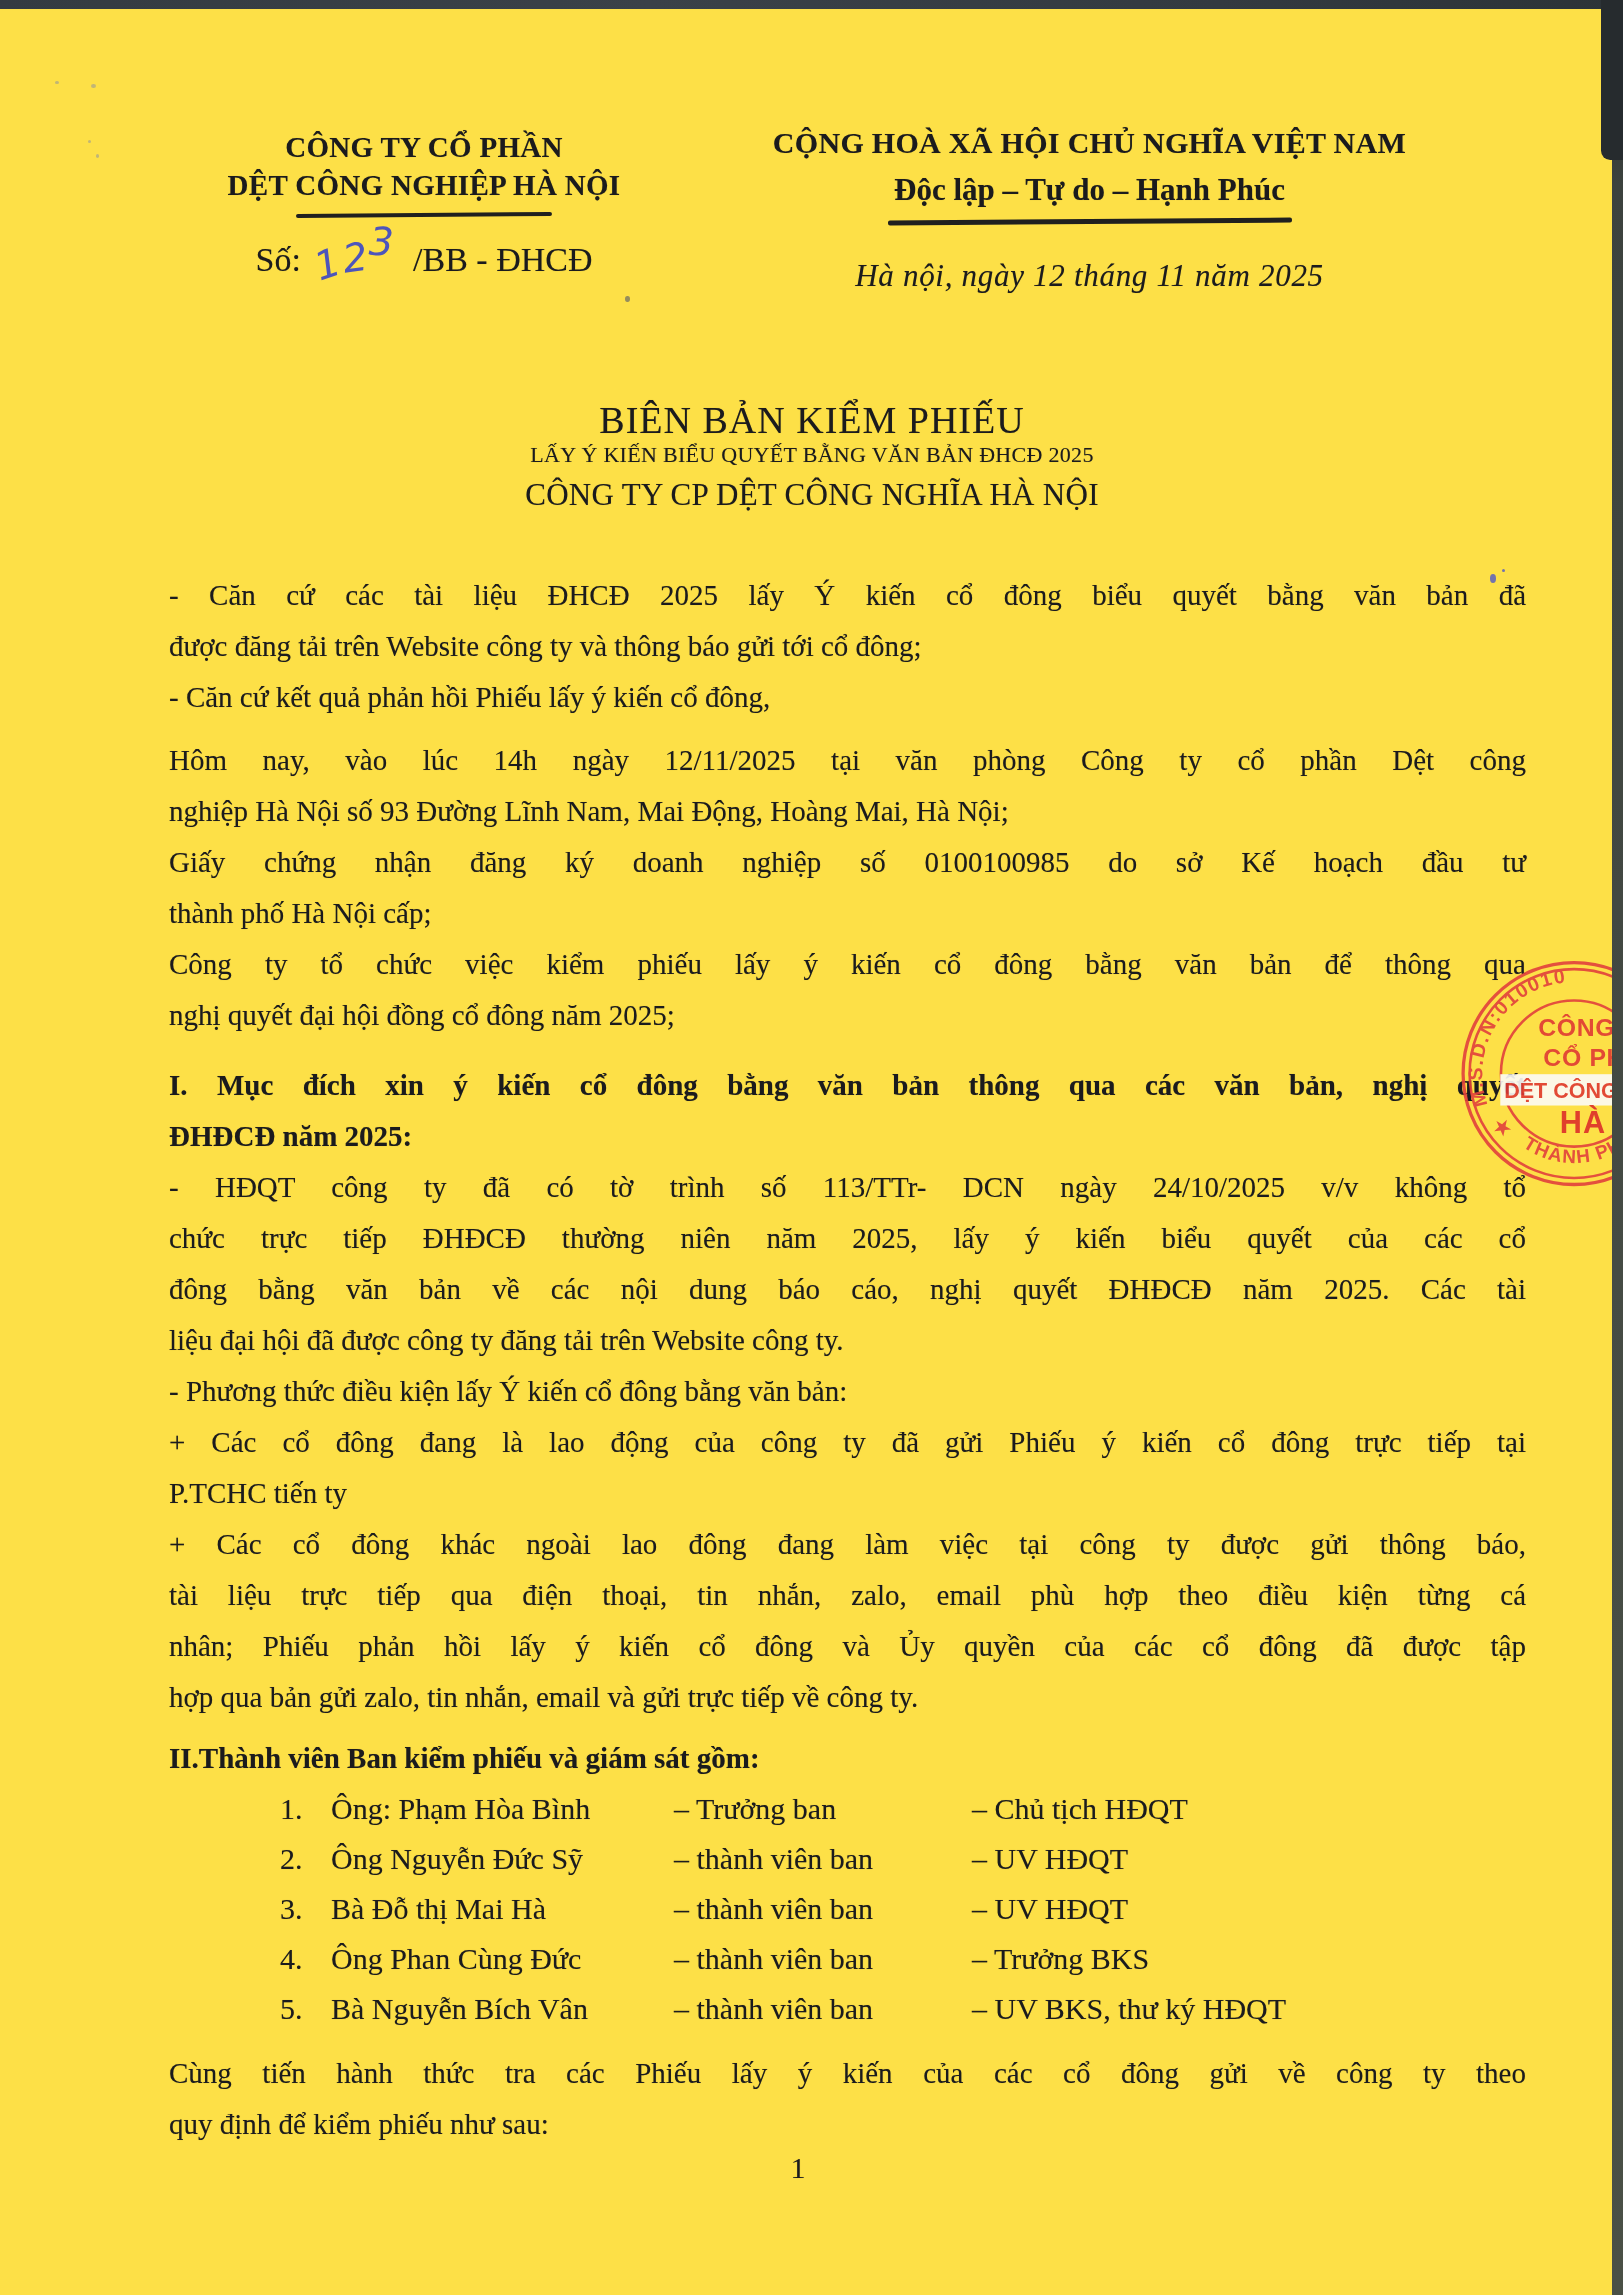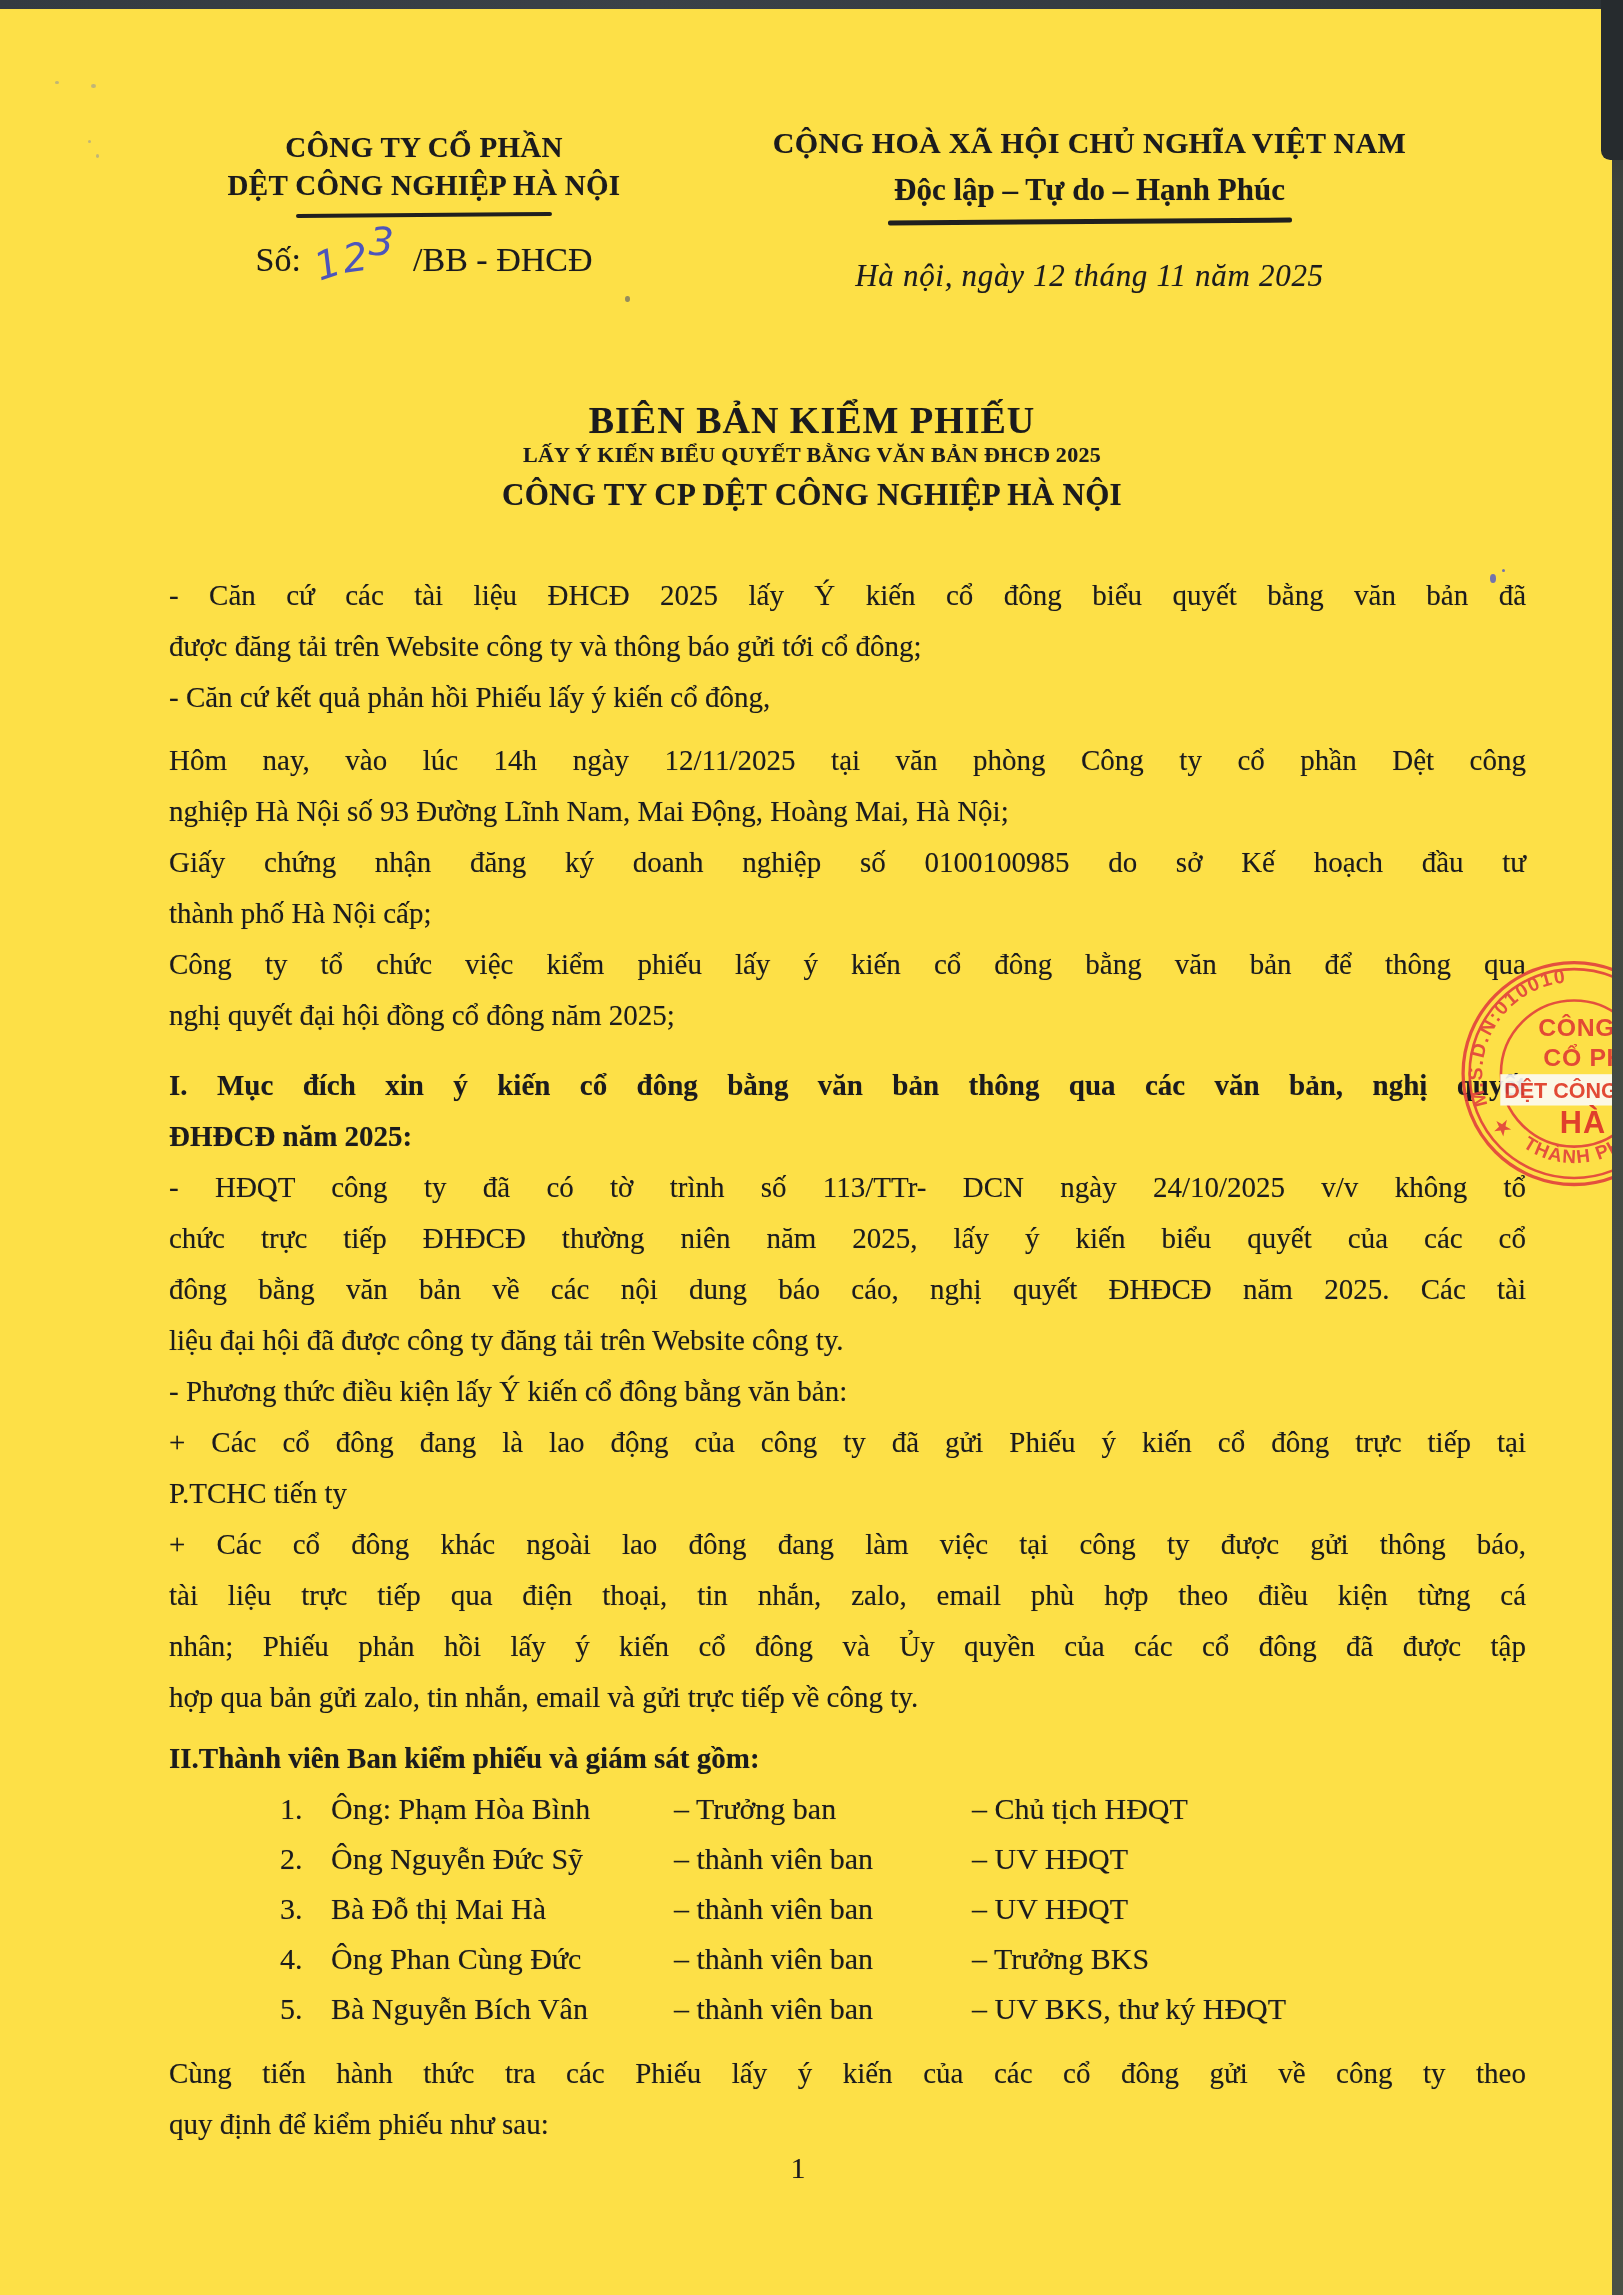--- a/index.html
+++ b/index.html
@@ -37,21 +37,21 @@
   .hand .d:nth-child(1){transform:rotate(-10deg) translateY(2px);}
   .hand .d:nth-child(3){transform:translateY(-11.8px) rotate(10deg);}
   .stray-dot{position:absolute;width:4.6px;height:5.9px;background:#6a6a66;border-radius:50%;opacity:.7;}
 
   .hdr-right{position:absolute;left:707px;top:124px;width:765px;text-align:center;}
   .hdr-right .l1{font-weight:700;font-size:30px;line-height:37px;letter-spacing:0.3px;}
   .hdr-right .l2{font-weight:700;font-size:31px;margin-top:10.5px;}
   .date-line{margin-top:34px;font-style:italic;font-size:31px;letter-spacing:0.7px;}
 
   
-  .title{position:absolute;left:0;top:398px;width:1624px;text-align:center;font-weight:700;}
+  .title{position:absolute;left:0;top:398px;width:1624px;text-align:center;font-weight:400;}
   .title .t1{font-size:38px;letter-spacing:1px;}
   .title .t2{font-size:22px;margin-top:0;letter-spacing:0.3px;}
   .title .t3{font-size:31px;margin-top:9.2px;letter-spacing:0.3px;}
 
   
   .body-flow{position:absolute;left:169px;top:570px;width:1357px;font-size:29px;line-height:51px;}
   .bline{white-space:normal;}
   .bline.just{text-align:justify;text-align-last:justify;}
   .bline.bold{font-weight:700;}
 
@@ -103,21 +103,21 @@
   <div class="hdr-right txt">
     <div class="l1">CỘNG HOÀ XÃ HỘI CHỦ NGHĨA VIỆT NAM</div>
     <div class="l2">Độc lập – Tự do – Hạnh Phúc</div>
     <div class="rule right"></div>
     <div class="date-line">Hà nội, ngày 12 tháng 11 năm 2025</div>
   </div>
 
   <div class="title txt">
     <div class="t1">BIÊN BẢN KIỂM PHIẾU</div>
     <div class="t2">LẤY Ý KIẾN BIỂU QUYẾT BẰNG VĂN BẢN ĐHCĐ 2025</div>
-    <div class="t3">CÔNG TY CP DỆT CÔNG NGHIỆP HÀ NỘI</div>
+    <div class="t3">CÔNG TY CP DỆT CÔNG NGHĨA HÀ NỘI</div>
   </div>
 
   <div class="body-flow txt">
     <div>
         <div class="bline just">- Căn cứ các tài liệu ĐHCĐ 2025 lấy Ý kiến cổ đông biểu quyết bằng văn bản đã</div>
         <div class="bline">được đăng tải trên Website công ty và thông báo gửi tới cổ đông;</div>
         <div class="bline">- Căn cứ kết quả phản hồi Phiếu lấy ý kiến cổ đông,</div>
         <div class="bline just" style="margin-top: 11.8px;">Hôm nay, vào lúc 14h ngày 12/11/2025 tại văn phòng Công ty cổ phần Dệt công</div>
         <div class="bline">nghiệp Hà Nội số 93 Đường Lĩnh Nam, Mai Động, Hoàng Mai, Hà Nội;</div>
         <div class="bline just">Giấy chứng nhận đăng ký doanh nghiệp số 0100100985 do sở Kế hoạch đầu tư</div>

